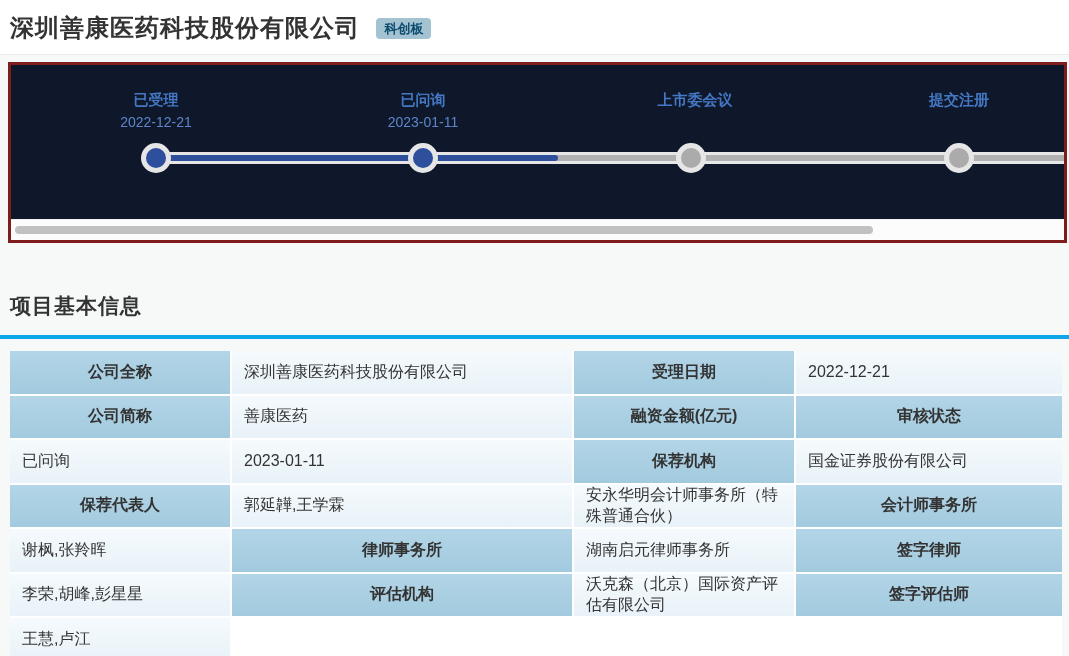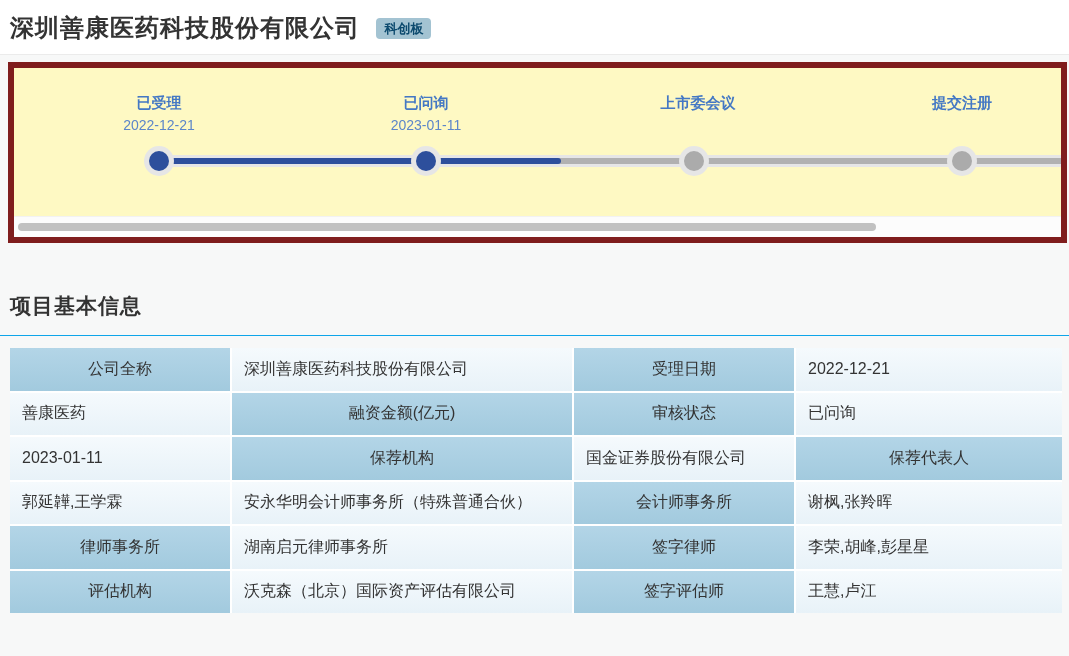--- a/index.html
+++ b/index.html
@@ -35,22 +35,22 @@
     font-weight: bold;
     padding: 4px 8px;
     border-radius: 4px;
     line-height: 1;
   }
   
   .timeline-panel {
     position: relative;
     margin: 7px 2px 0 8px;
     height: 181px;
-    background: #fef9c3;
-    border: 6px solid #7f1d1d;
+    background: #0f172a;
+    border: 3px solid #7f1d1d;
     overflow: hidden;
   }
   .timeline-inner {
     position: relative;
     width: 1290px;
     height: 100%;
   }
   .timeline-track {
     position: absolute;
     left: 145px; right: 0;
@@ -102,21 +102,21 @@
   .panel-scroll-thumb {
     position: absolute;
     left: 4px; top: 6px;
     width: 858px; height: 8px;
     background: #c1c1c1;
     border-radius: 4px;
   }
   
   .section-heading {
     padding: 49px 12px 15px 10px;
-    border-bottom: 1px solid #0ea5e9;
+    border-bottom: 4px solid #0ea5e9;
   }
   .section-title {
     font-size: 21px;
     font-weight: bold;
     color: #333;
     letter-spacing: 1px;
   }
   
   .info-table {
     margin: 12px 7px 0 10px;
@@ -127,21 +127,21 @@
     background: #fff;
   }
   .cell {
     font-size: 16px;
     color: #333;
     display: flex;
     align-items: center;
   }
   .cell--label {
     justify-content: center;
-    font-weight: normal;
+    font-weight: bold;
     background: linear-gradient(#b3d5e7, #a2cade);
   }
   .cell--value {
     padding: 0 12px;
     background: linear-gradient(#f5fafd, #e8f2f8);
   }
 </style>
 </head>
 <body>
 
@@ -192,20 +192,21 @@
   <span class="section-title">项目基本信息</span>
 </div>
 
 <div class="info-table">
 
   <div class="cell cell--label">公司全称</div>
   <div class="cell cell--value">深圳善康医药科技股份有限公司</div>
   <div class="cell cell--label">受理日期</div>
   <div class="cell cell--value">2022-12-21</div>
 
+  <div class="cell cell--label">公司简称</div>
   <div class="cell cell--value">善康医药</div>
   <div class="cell cell--label">融资金额(亿元)</div>
 
   <div class="cell cell--label">审核状态</div>
   <div class="cell cell--value">已问询</div>
   <div class="cell cell--value">2023-01-11</div>
 
   <div class="cell cell--label">保荐机构</div>
   <div class="cell cell--value">国金证券股份有限公司</div>
   <div class="cell cell--label">保荐代表人</div>

